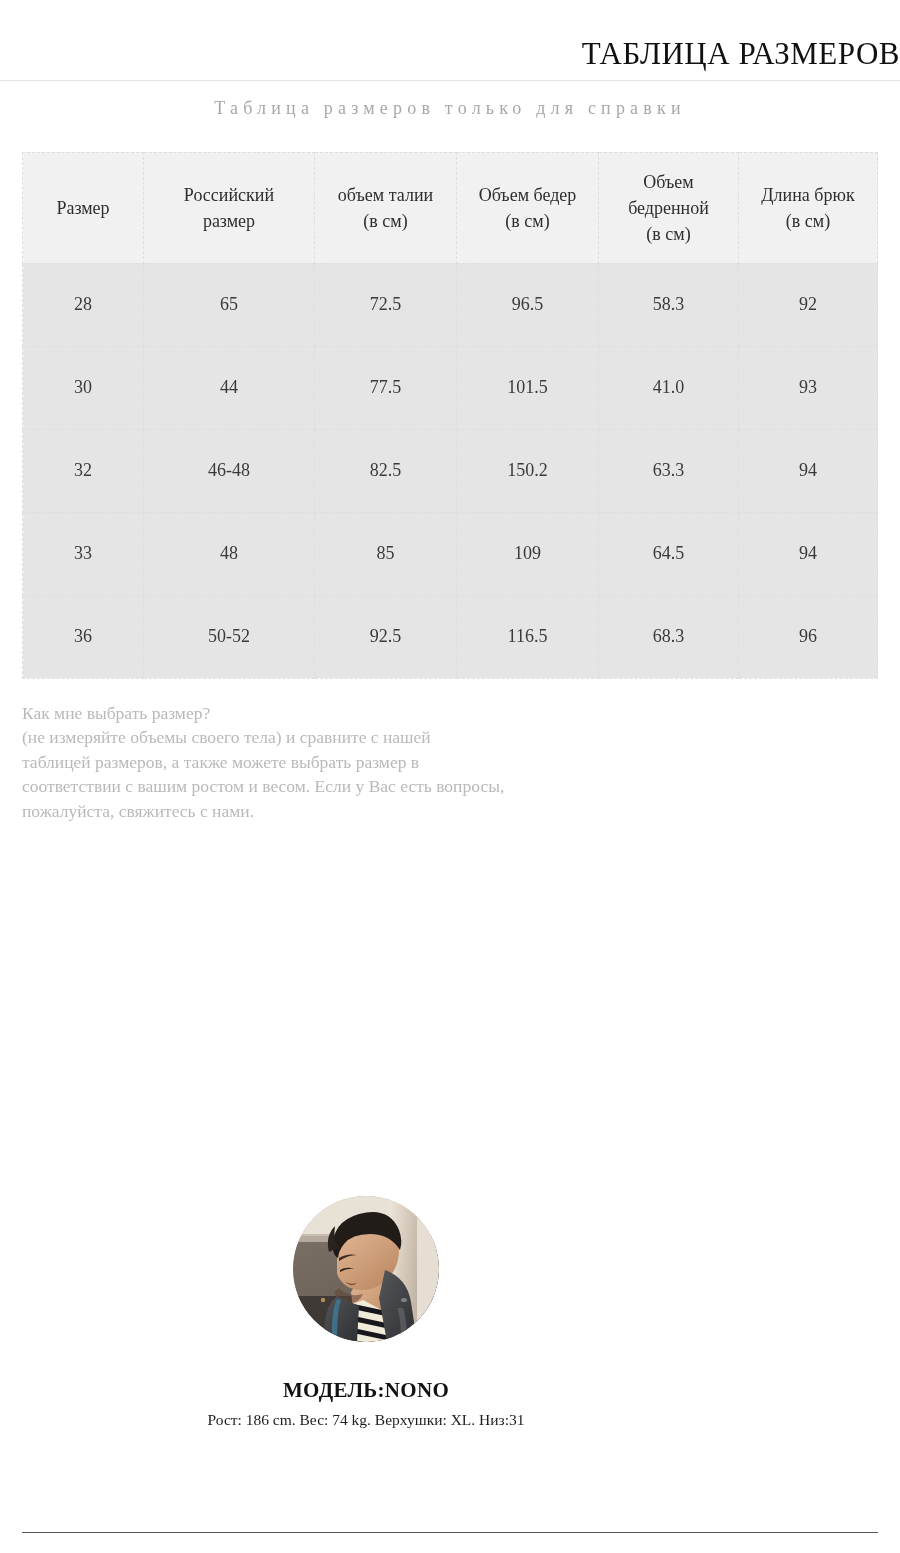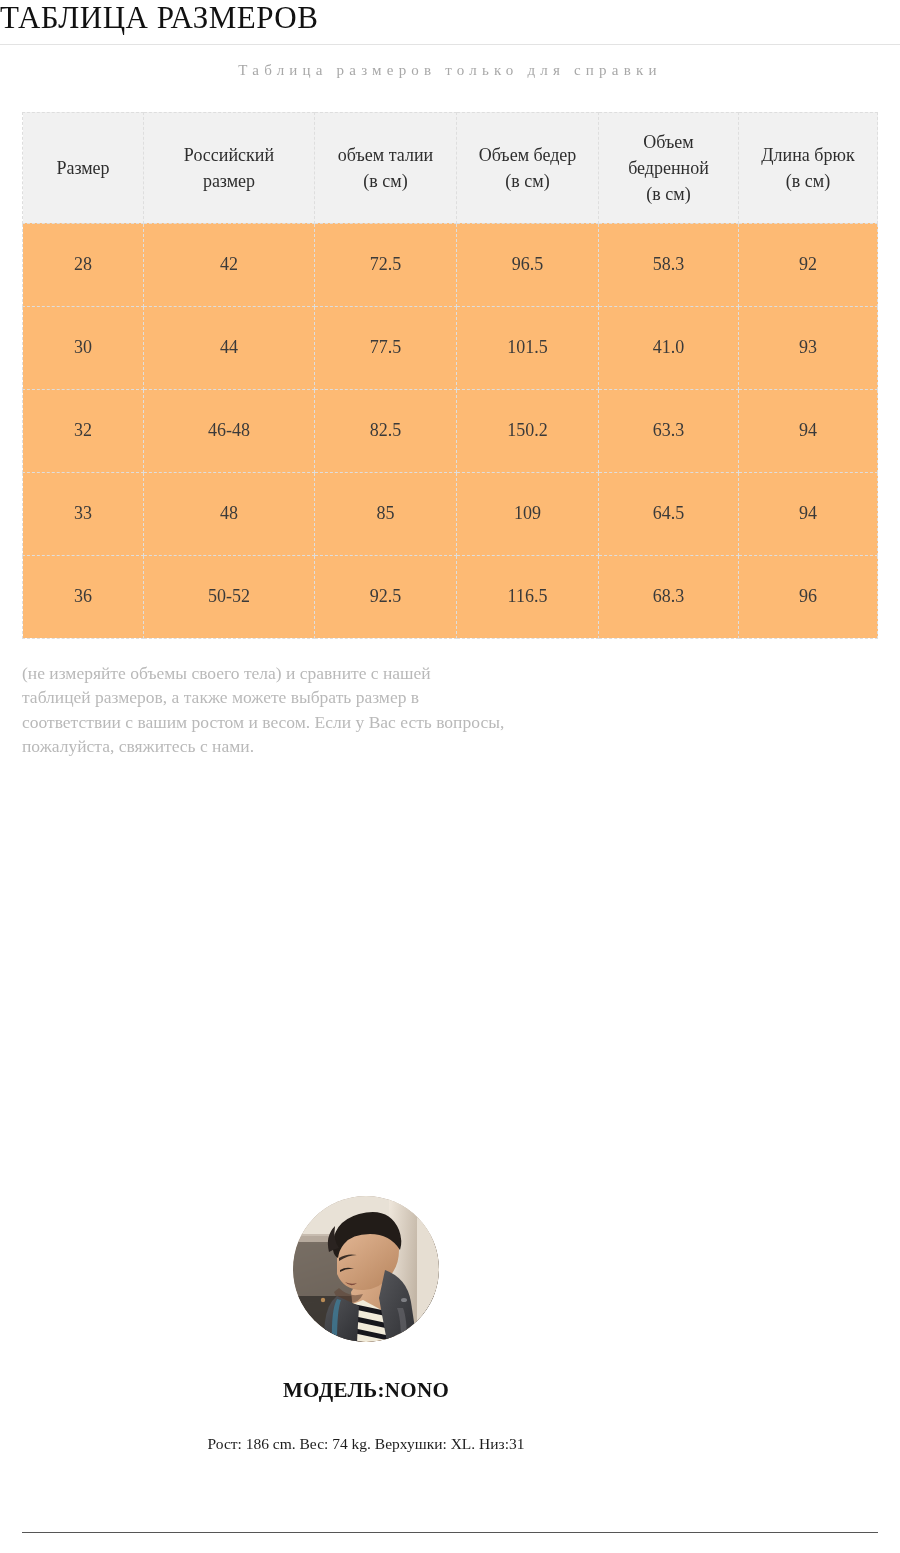--- a/index.html
+++ b/index.html
@@ -11,39 +11,40 @@
     width: 900px;
     height: 1553px;
     position: relative;
     font-family: "Liberation Serif", "DejaVu Serif", serif;
     color: #222222;
     overflow: hidden;
   }
 
   
   .page-title {
-    text-align: left;
+    text-align: right;
     font-size: 31px;
     font-weight: normal;
     letter-spacing: 0.5px;
     color: #111111;
     margin: 0;
+    padding-top: 36px;
     line-height: 1.15;
     font-family: "Liberation Serif", "DejaVu Serif", serif;
   }
   .title-rule {
     border: 0;
     border-top: 1px solid #e3e3e3;
     margin: 8px 0 0 0;
     width: 100%;
     height: 0;
   }
   .page-subtitle {
     text-align: center;
-    font-size: 15px;
+    font-size: 18px;
     color: #a8a8a8;
     letter-spacing: 5.2px;
     margin: 0;
     padding-top: 17px;
     font-family: "Liberation Serif", "DejaVu Serif", serif;
   }
 
   
   .table-wrap {
     margin: 33px 23px 0 22px;
@@ -66,21 +67,21 @@
     background: #f1f1f1;
     height: 102px;
     font-size: 18px;
     line-height: 1.45;
     padding: 4px 6px;
     color: #2e2e2e;
   }
   table.size-table tbody td {
     height: 80px;
     font-size: 18px;
-    background: #fdba74;
+    background: #e5e5e5;
     color: #3a3a3a;
   }
   col.c0 { width: 121px; }
   col.c1 { width: 171px; }
   col.c2 { width: 142px; }
   col.c3 { width: 142px; }
   col.c4 { width: 140px; }
   col.c5 { width: 139px; }
 
   
@@ -114,21 +115,21 @@
   .model-photo svg { display: block; }
   .model-name {
     margin-top: 36px;
     font-size: 21px;
     font-weight: bold;
     color: #121212;
     letter-spacing: 0.3px;
     font-family: "Liberation Serif", "DejaVu Serif", serif;
   }
   .model-stats {
-    margin-top: 32px;
+    margin-top: 8px;
     font-size: 15.5px;
     color: #1d1d1d;
     font-family: "Liberation Serif", "DejaVu Serif", serif;
   }
 
   
   .bottom-rule {
     position: absolute;
     left: 22px;
     top: 1532px;
@@ -180,21 +181,21 @@
         </th>
         <th>
           <span>Длина брюк</span><br>
           <span>(в см)</span>
         </th>
       </tr>
     </thead>
     <tbody>
       <tr>
         <td>28</td>
-        <td>42</td>
+        <td>65</td>
         <td>72.5</td>
         <td>96.5</td>
         <td>58.3</td>
         <td>92</td>
       </tr>
       <tr>
         <td>30</td>
         <td>44</td>
         <td>77.5</td>
         <td>101.5</td>
@@ -223,20 +224,21 @@
         <td>92.5</td>
         <td>116.5</td>
         <td>68.3</td>
         <td>96</td>
       </tr>
     </tbody>
   </table>
 </div>
 
 <div class="help-block">
+  <div>Как мне выбрать размер?</div>
   <div>(не измеряйте объемы своего тела) и сравните с нашей</div>
   <div>таблицей размеров, а также можете выбрать размер в</div>
   <div>соответствии с вашим ростом и весом. Если у Вас есть вопросы,</div>
   <div>пожалуйста, свяжитесь с нами.</div>
 </div>
 
 <div class="model-block">
   <div class="model-photo">
     <svg width="146" height="146" viewBox="0 0 146 146">
       <defs>

